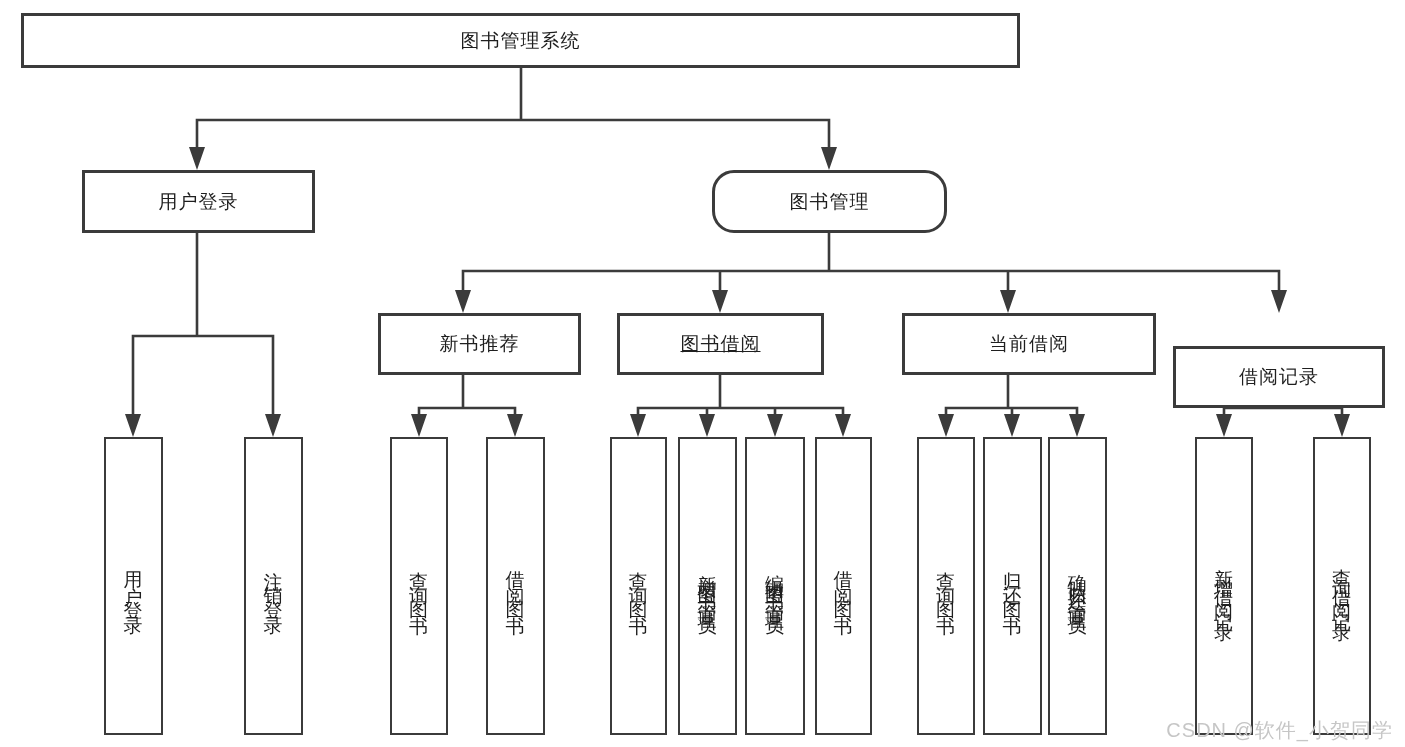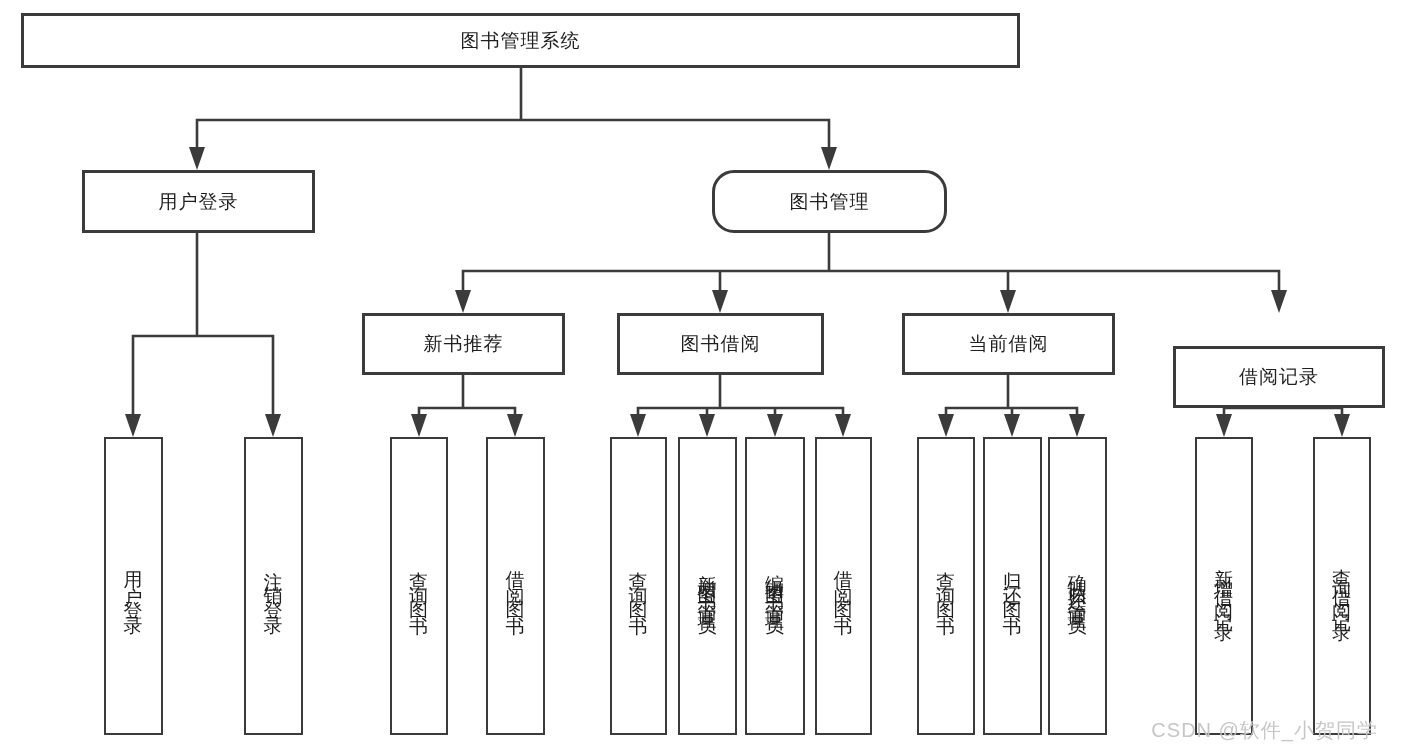--- a/index.html
+++ b/index.html
@@ -39,43 +39,43 @@
     line-height: 1;
     white-space: nowrap;
   }
   .leaf.short .vtext { letter-spacing: 15px; }
   .leaf.mid   .vtext { letter-spacing: 11px; }
 
   
   .n-root  { left: 21px;   top: 13px;  width: 999px; height: 55px; }
   .n-login { left: 82px;   top: 170px; width: 233px; height: 63px; }
   .n-mgmt  { left: 712px;  top: 170px; width: 235px; height: 63px; border-radius: 22px; }
-  .n-rec   { left: 362px;  top: 313px; width: 203px; height: 62px; }
-  .n-bor   { left: 617px;  top: 313px; width: 207px; height: 62px; }
-  .n-cur   { left: 902px;  top: 313px; width: 213px; height: 62px; }
+  .n-rec   { left: 378px;  top: 313px; width: 203px; height: 62px; }
+  .n-bor   { left: 617px;  top: 313px; width: 207px; height: 62px; text-decoration: underline; }
+  .n-cur   { left: 902px;  top: 313px; width: 254px; height: 62px; }
   .n-hist  { left: 1173px; top: 313px; width: 212px; height: 62px; margin-top: 33px; }
 
   .leaf { top: 437px; height: 298px; }
   .l1  { left: 104px;  width: 59px; }
   .l2  { left: 244px;  width: 59px; }
   .l3  { left: 390px;  width: 58px; }
   .l4  { left: 486px;  width: 59px; }
   .l5  { left: 610px;  width: 57px; }
   .l6  { left: 678px;  width: 59px; }
   .l7  { left: 745px;  width: 60px; }
   .l8  { left: 815px;  width: 57px; }
   .l9  { left: 917px;  width: 58px; }
   .l10 { left: 983px;  width: 59px; }
   .l11 { left: 1048px; width: 59px; }
   .l12 { left: 1195px; width: 58px; }
   .l13 { left: 1313px; width: 58px; }
 
   .watermark {
     position: absolute;
-    right: 27px;
+    right: 12px;
     bottom: 3px;
     font-size: 20px;
     color: #c6c6c6;
     letter-spacing: 1px;
     z-index: 3;
   }
 </style>
 </head>
 <body>
 

